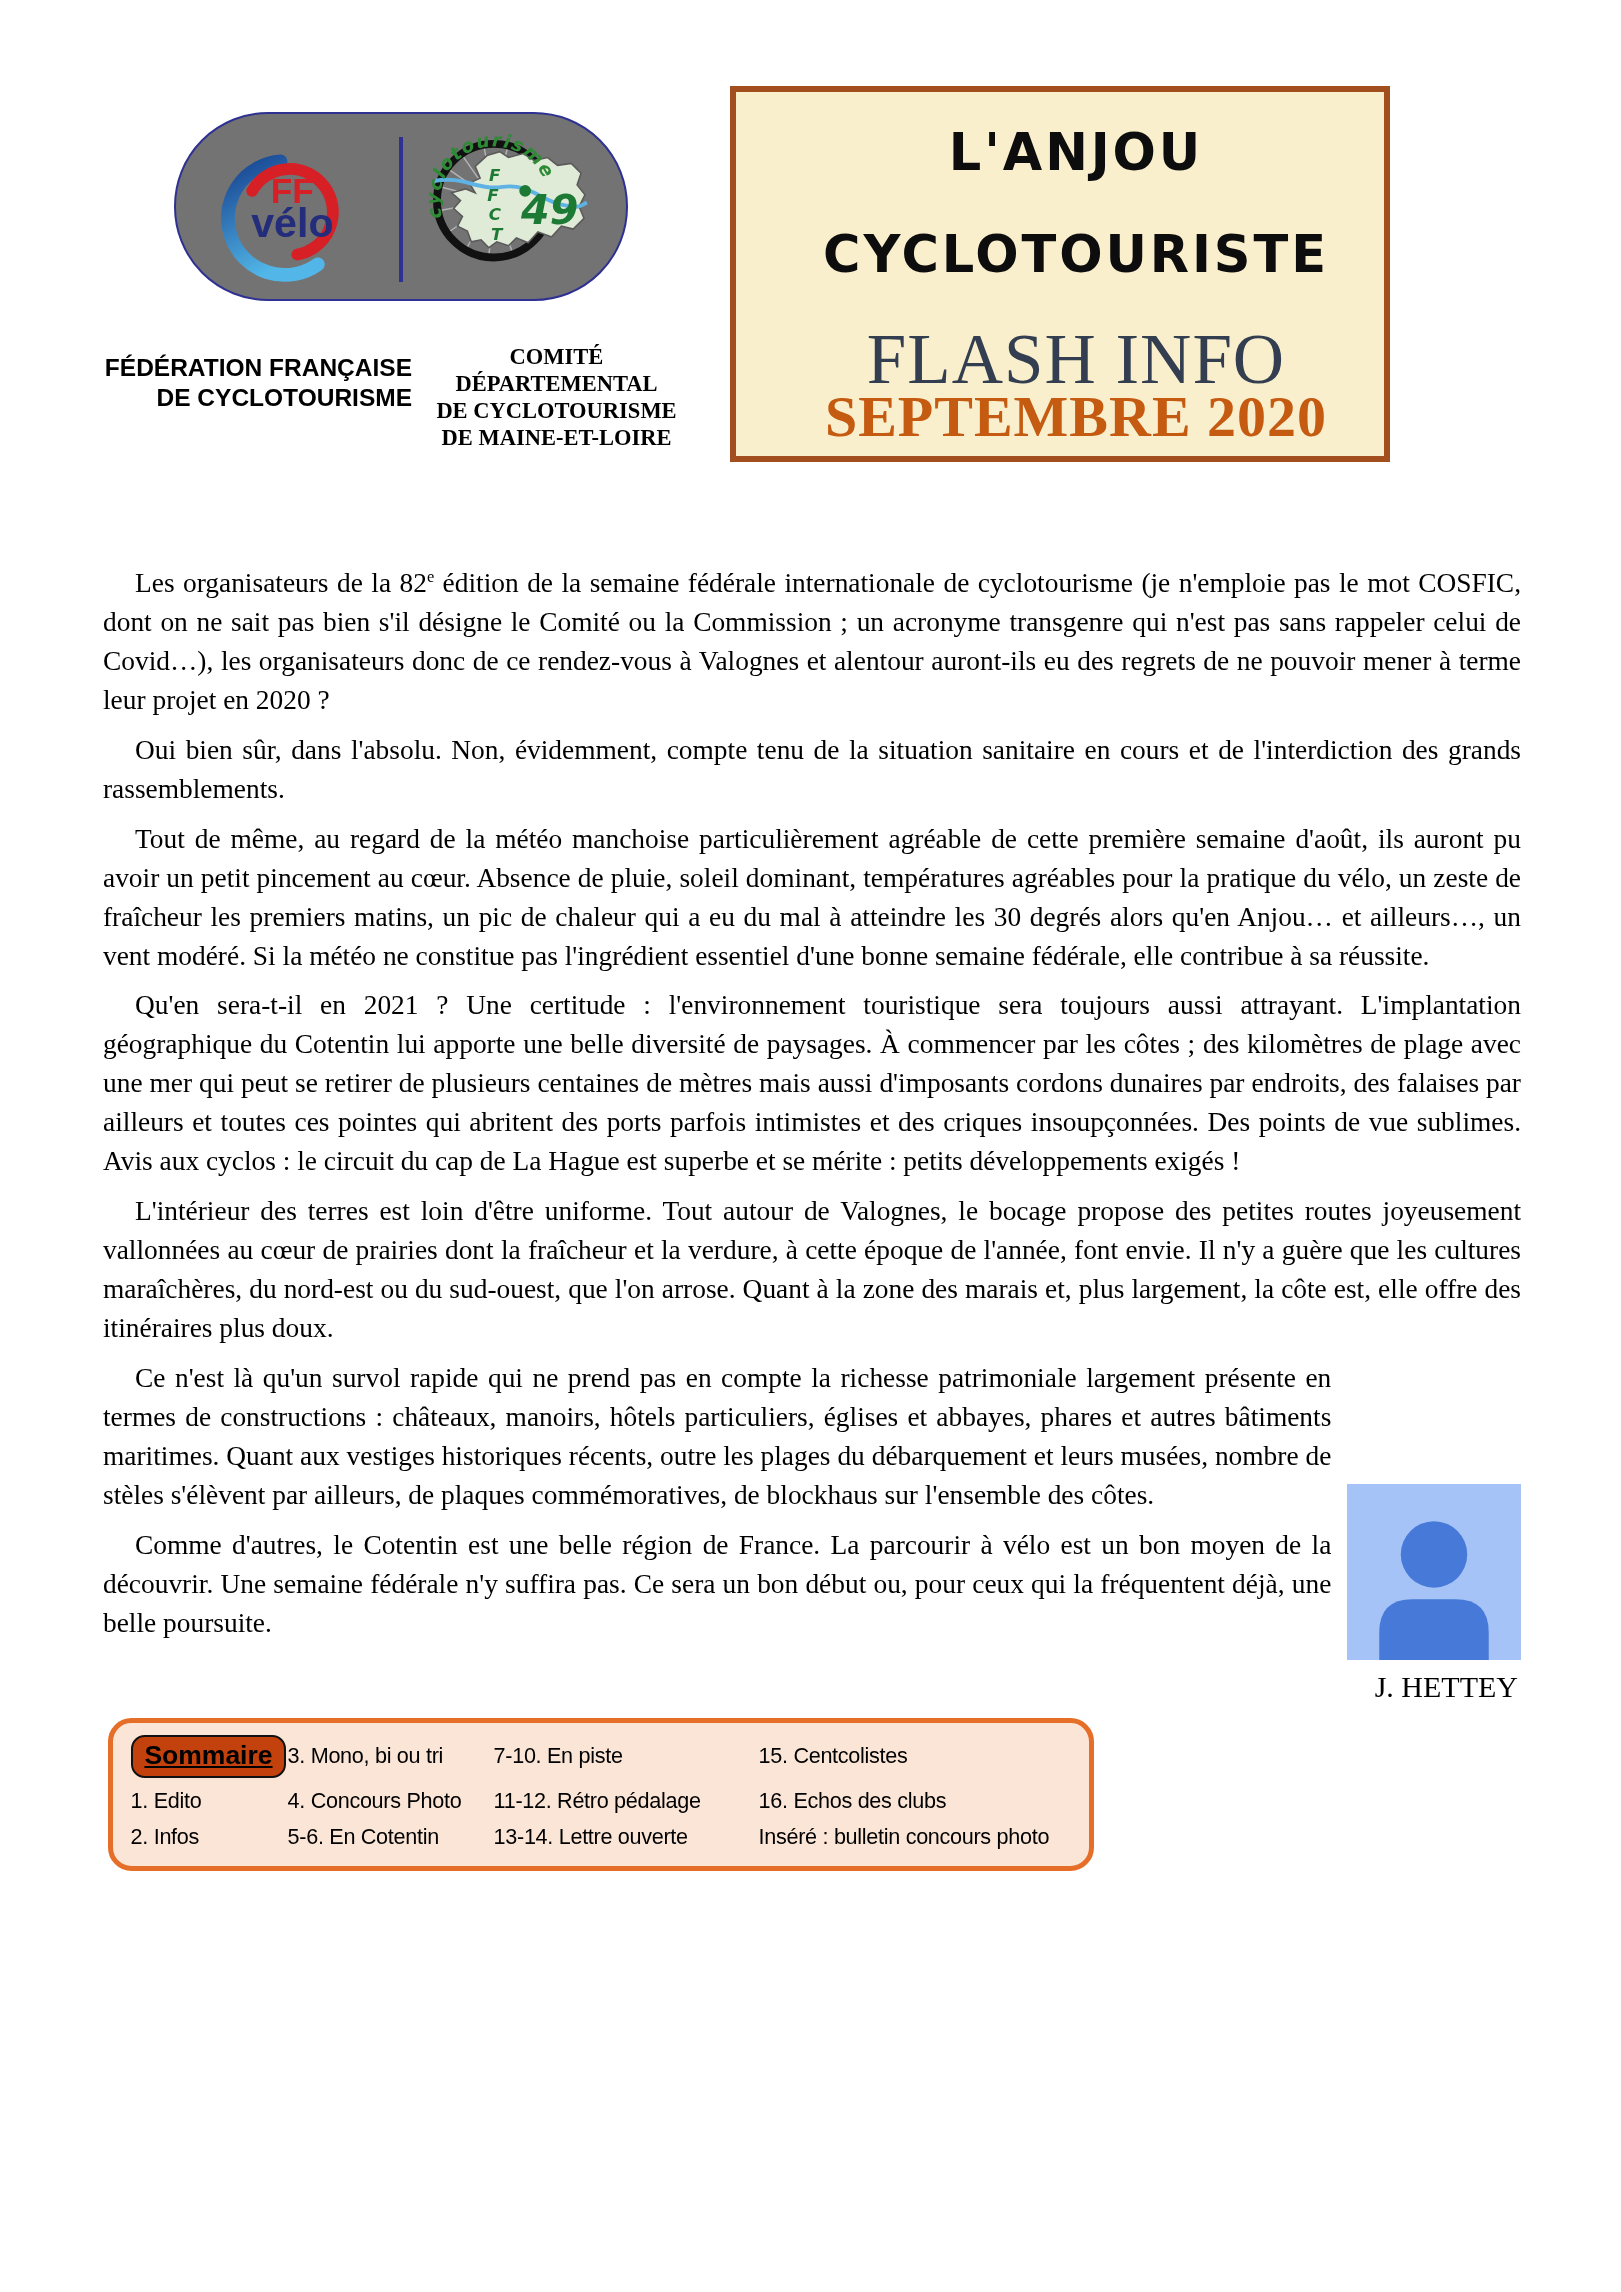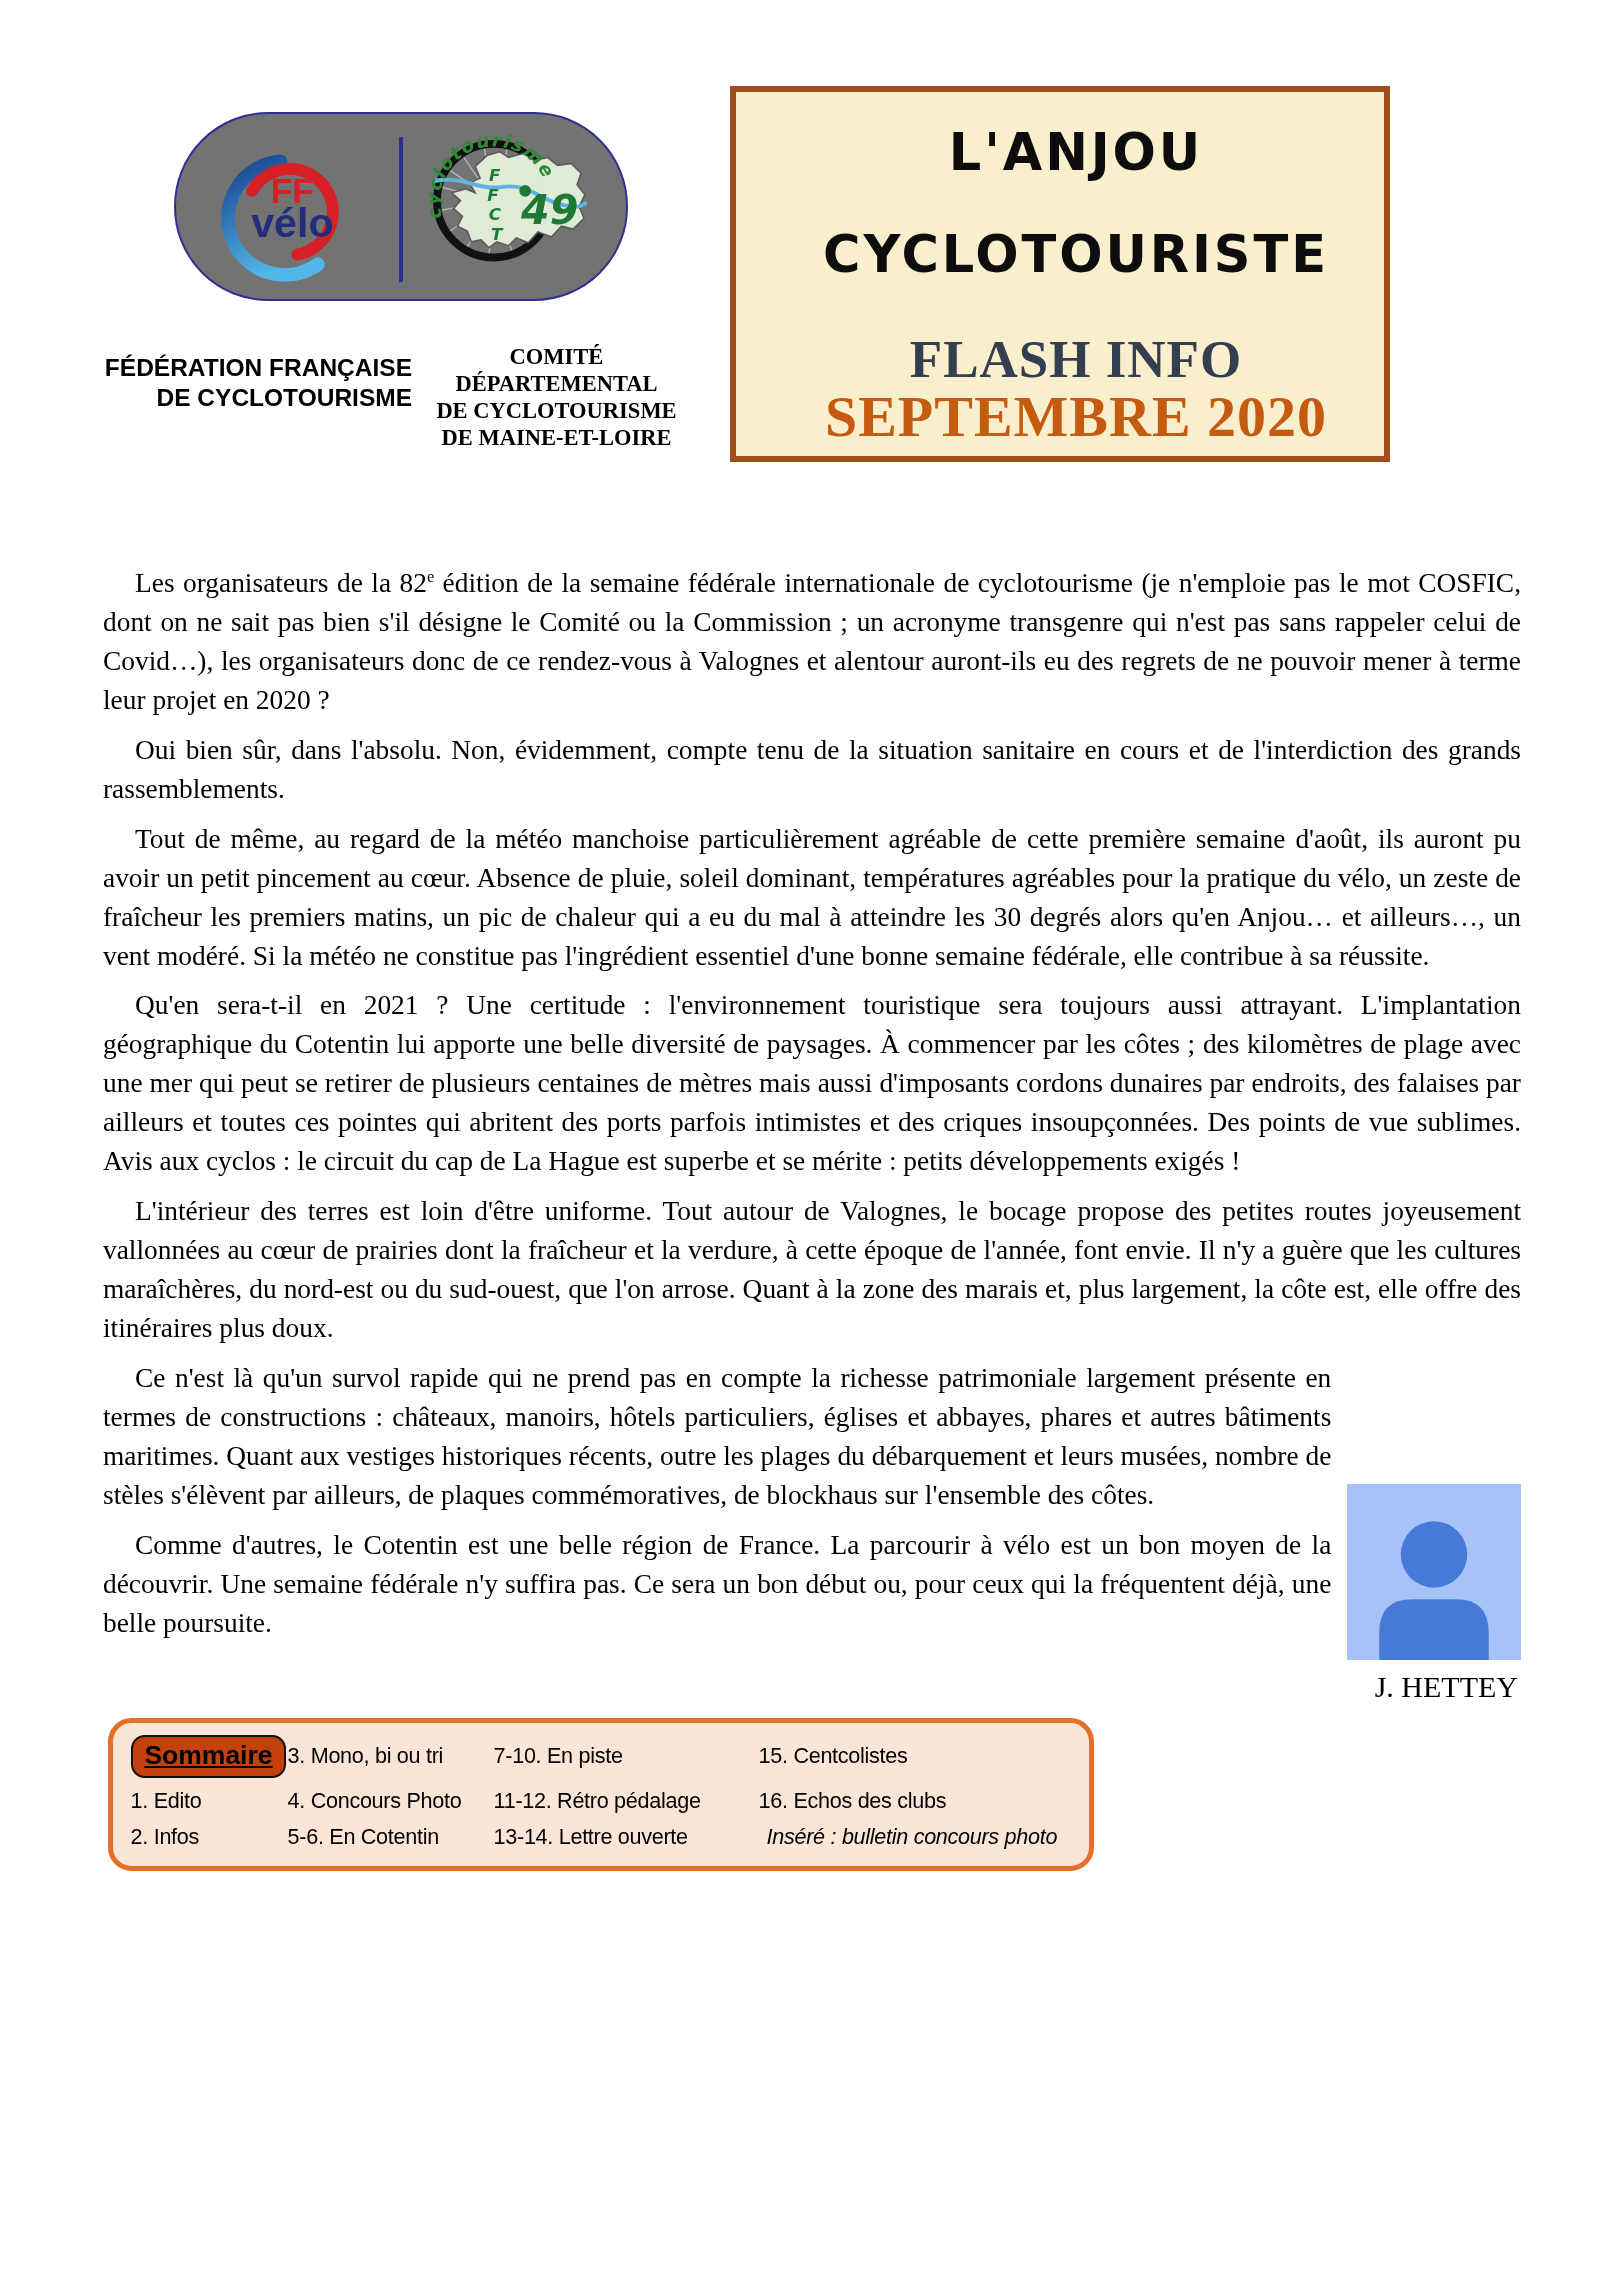--- a/index.html
+++ b/index.html
@@ -16,21 +16,21 @@
   .org-left{position:absolute;left:93px;top:353px;width:319px;text-align:right;
     font-family:"Liberation Sans",sans-serif;font-weight:bold;font-size:24.5px;line-height:1.22;}
   .org-right{position:absolute;left:417px;top:343px;width:279px;text-align:center;
     font-family:"Liberation Serif",serif;font-weight:bold;font-size:22.5px;line-height:1.2;}
   .banner{position:absolute;left:730px;top:86px;width:660px;height:376px;box-sizing:border-box;
     background:#faefcd;border:6.9px solid #a34e1e;text-align:center;padding-left:32px;}
   .banner-title{font-family:"DejaVu Sans",sans-serif;font-weight:bold;font-size:51px;
     letter-spacing:2.9px;line-height:63px;color:#0d0d0d;}
   .banner-title.l1{margin-top:29px;}
   .banner-title.l2{margin-top:39px;}
-  .banner-sub1{margin-top:45px;font-weight:bold;font-size:53px;line-height:57px;
+  .banner-sub1{margin-top:45px;font-weight:normal;font-size:71px;line-height:57px;
     letter-spacing:1px;color:#333f50;}
   .banner-sub2{font-weight:bold;font-size:58px;line-height:57px;letter-spacing:1px;color:#c55a11;}
 
   
   .article-title{margin-top:63px;text-align:center;font-weight:bold;font-size:37px;
     letter-spacing:1px;line-height:39px;}
   .content{margin:54px 100px 0 103px;}
   .content p{font-size:27.4px;line-height:39px;text-align:justify;text-indent:32px;margin:0 0 10.8px 0;}
   .content sup{font-size:0.6em;line-height:0;}
   .avatar-float{float:right;width:174px;height:176px;margin:125px 0 7.8px 15.7px;}
@@ -38,21 +38,21 @@
 
   
   .sommaire{box-sizing:border-box;margin:13.7px 0 0 108px;width:986px;
     border:5.9px solid #e56e28;border-radius:23.5px;background:#fae5d6;
     padding:11.8px 15.7px 15.7px 17.6px;font-family:"Liberation Sans",sans-serif;}
   .som-grid{display:grid;grid-template-columns:157px 206px 265px 1fr;row-gap:9.8px;
     align-items:center;}
   .som-label{display:inline-block;background:#c2410c;border:2.9px solid #111;border-radius:13.7px;
     padding:2.9px 11.8px 4.9px 11.8px;font-weight:bold;font-size:26.5px;text-decoration:underline;}
   .som-cell{font-size:21.6px;letter-spacing:-0.3px;line-height:26.5px;}
-  .som-cell.italic{font-style:italic;margin-left:8px;}
+  .som-cell.italic{}
 </style>
 </head>
 <body>
 
 <div class="page">
 
   <div class="header">
 
     <div class="logo-pill">
 

